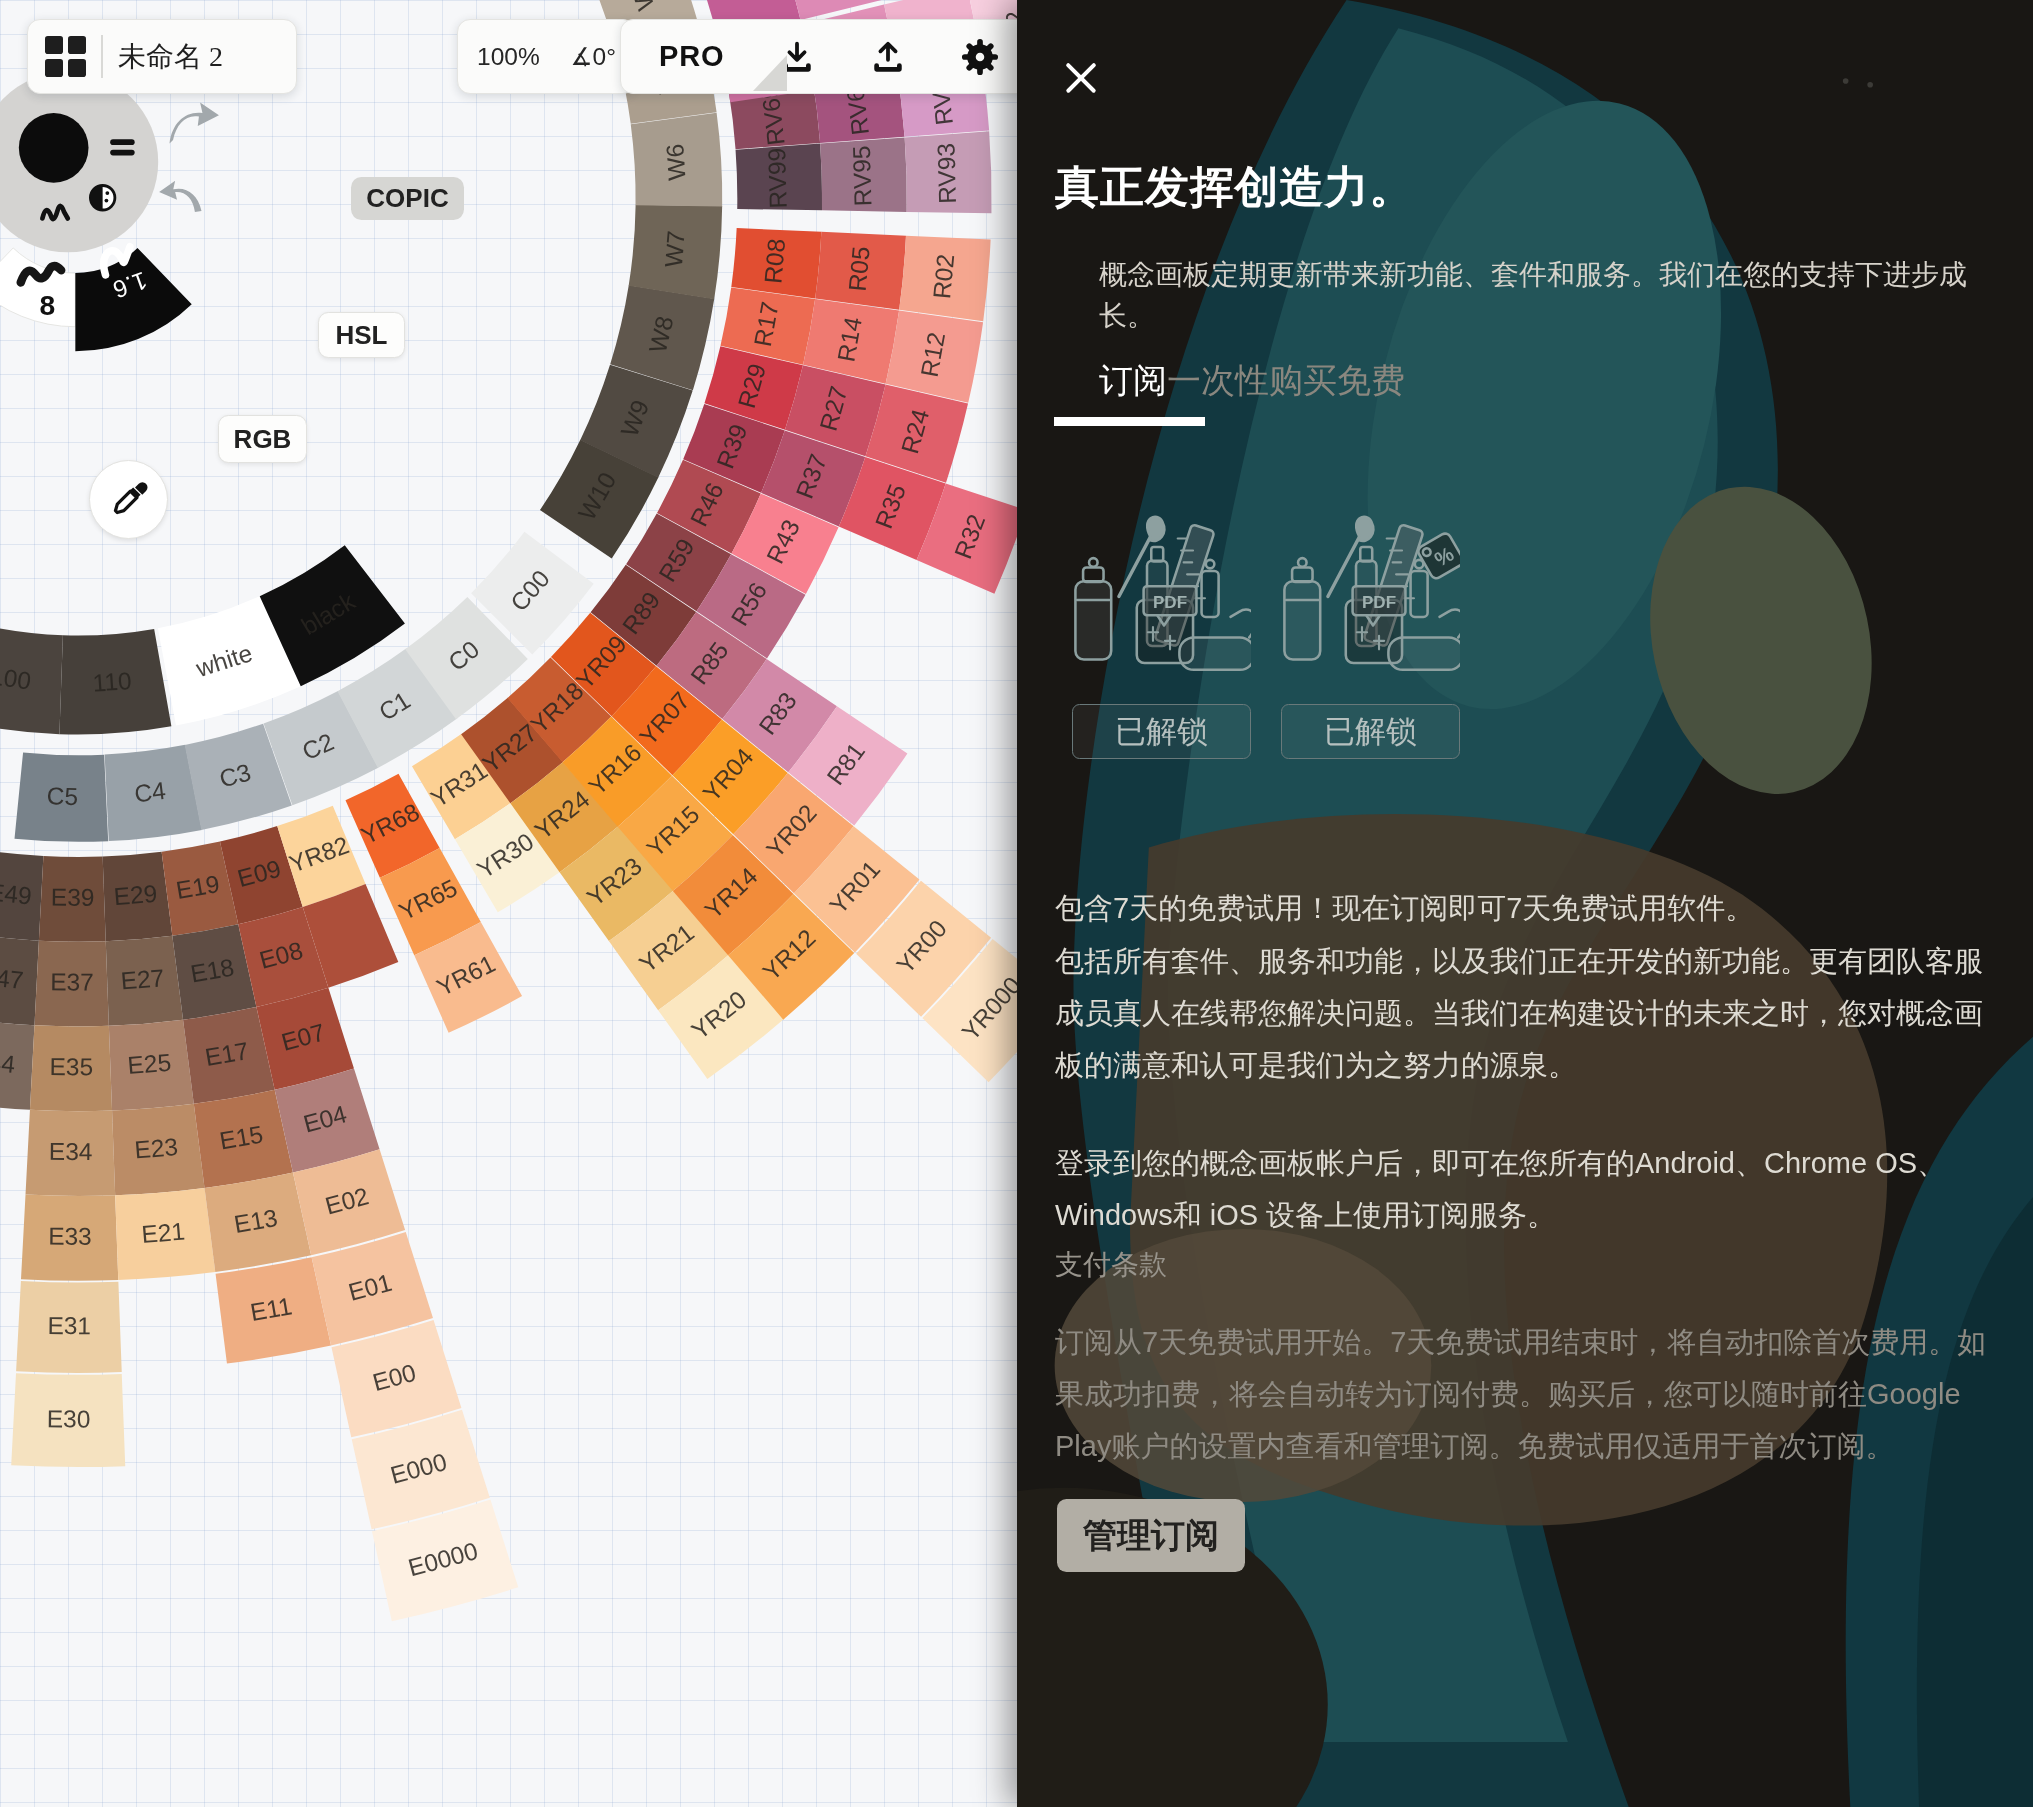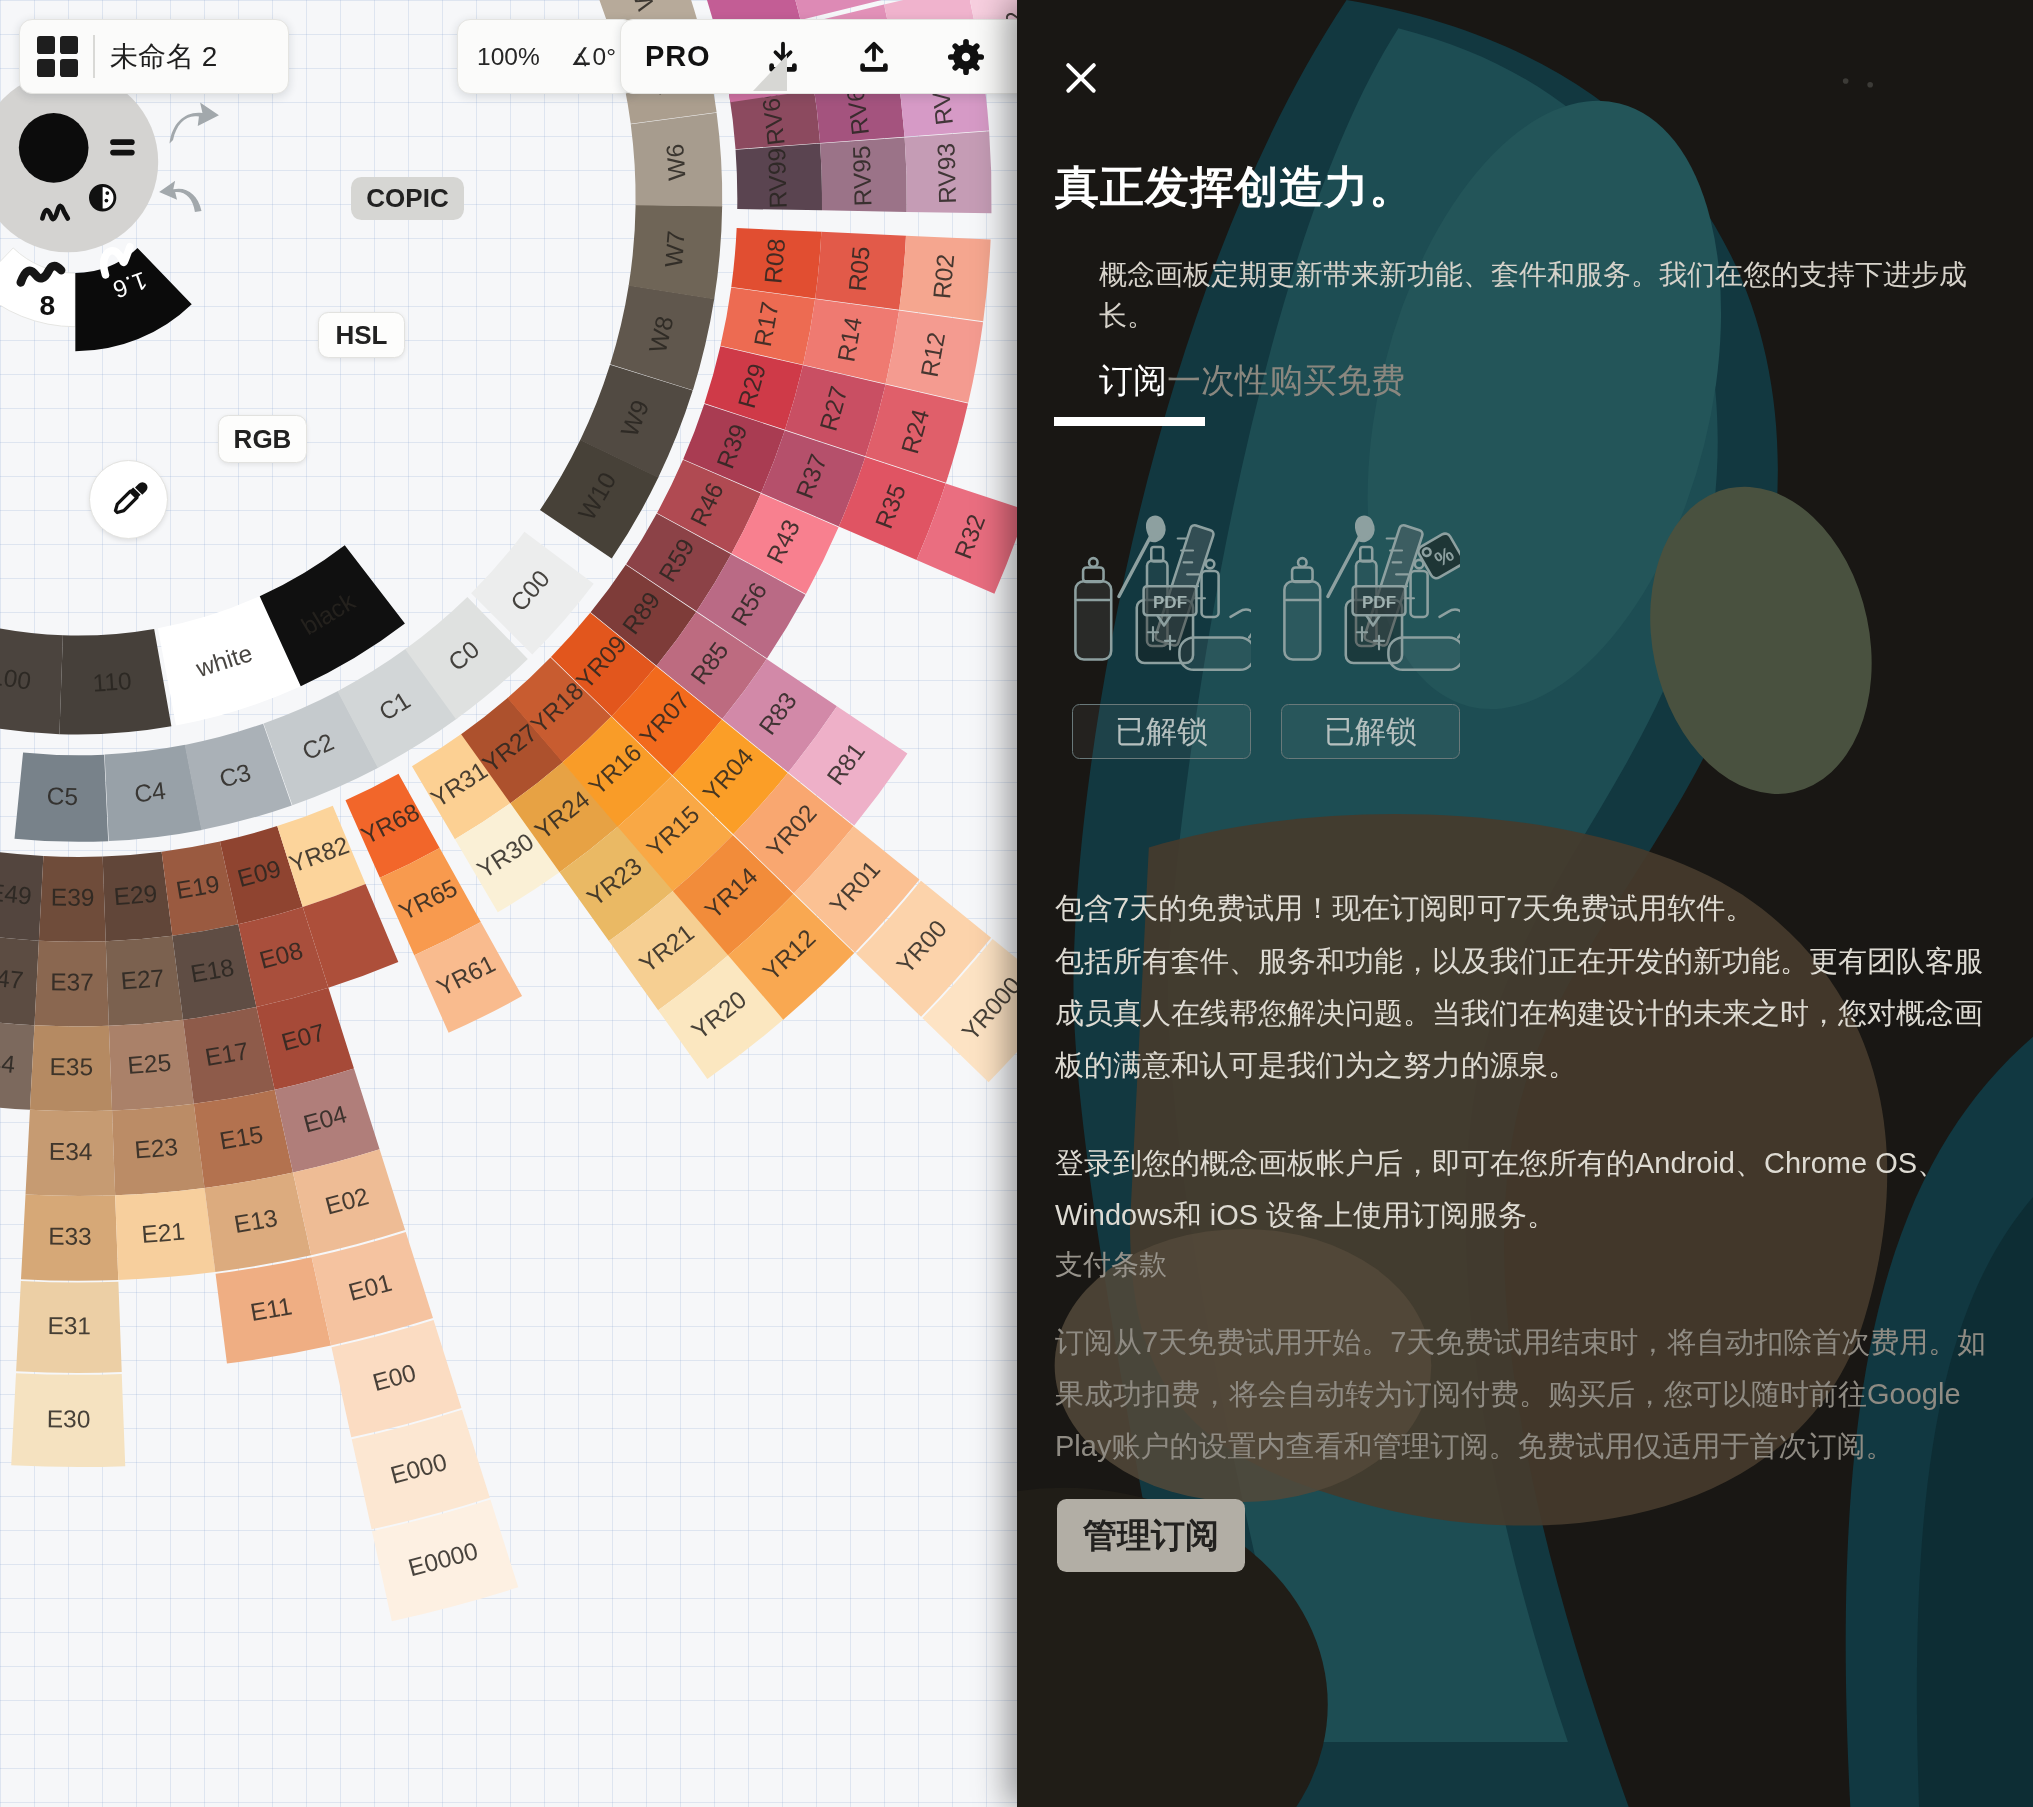--- a/index.html
+++ b/index.html
@@ -9,28 +9,28 @@
   #canvas{position:absolute;inset:0;width:2034px;height:1808px;background-color:#f6f7f9;
     background-image:
       linear-gradient(to right, rgba(125,155,205,.20) 1.4px, transparent 1.4px),
       linear-gradient(to bottom, rgba(125,155,205,.20) 1.4px, transparent 1.4px);
     background-size:34px 34px;}
   #wheelsvg{position:absolute;left:0;top:0;}
   .swlabel{font-size:26px;fill:rgba(40,36,32,.85);}
   
   .card{position:absolute;background:#fbfbfa;border:0.9px solid #e4e4e1;border-radius:13px;
         box-shadow:0 2.8px 9.4px rgba(30,40,60,.14);display:flex;align-items:center;}
-  #title-card{left:19px;top:19px;width:234px;height:73px;padding:0 17px;gap:15px;}
+  #title-card{left:27px;top:19px;width:234px;height:73px;padding:0 17px;gap:15px;font-family:Liberation Serif, serif;}
   #grid-icon{width:41px;height:41px;display:grid;grid-template-columns:18px 18px;grid-template-rows:18px 18px;gap:4.7px;}
   #grid-icon span{background:#1e1e1e;border-radius:2.8px;}
   .vdiv{width:1.9px;height:43px;background:#d9d9d6;}
   #doc-title{font-size:28px;color:#1f1f1f;white-space:nowrap;}
   #values-card{left:457px;top:19px;width:139px;height:73px;justify-content:space-between;padding:0 19px;}
   #values-card span{font-size:24.5px;color:#262626;}
-  #toolbar-card{left:620px;top:19px;width:414px;height:73px;justify-content:space-between;padding:0 24px;border-top-right-radius:0;border-bottom-right-radius:0;}
+  #toolbar-card{left:620px;top:19px;width:414px;height:73px;justify-content:space-between;padding:0 38px;border-top-right-radius:0;border-bottom-right-radius:0;}
   #pro-label{font-size:29px;font-weight:bold;color:#111;letter-spacing:0.9px;}
   .tbicon{width:38px;height:38px;display:flex;align-items:center;justify-content:center;}
   #help-label{font-size:34px;font-weight:bold;color:#111;}
   #fold-tri{position:absolute;left:753px;top:55px;width:0;height:0;
     border-left:34px solid transparent;border-bottom:36px solid #d7d7d4;}
   .mode-btn{position:absolute;display:flex;align-items:center;justify-content:center;
      font-weight:bold;font-size:26px;color:#222;border-radius:10.4px;cursor:default;}
   #btn-copic{left:351px;top:177px;width:113px;height:43px;background:#d6d6d3;}
   #btn-hsl{left:318px;top:312px;width:85px;height:44px;background:#fdfdfc;border:0.9px solid #e2e2df;box-shadow:0 1.9px 4.7px rgba(0,0,0,.08);}
   #btn-rgb{left:218px;top:415px;width:87px;height:46px;background:#fdfdfc;border:0.9px solid #e2e2df;box-shadow:0 1.9px 4.7px rgba(0,0,0,.08);}

